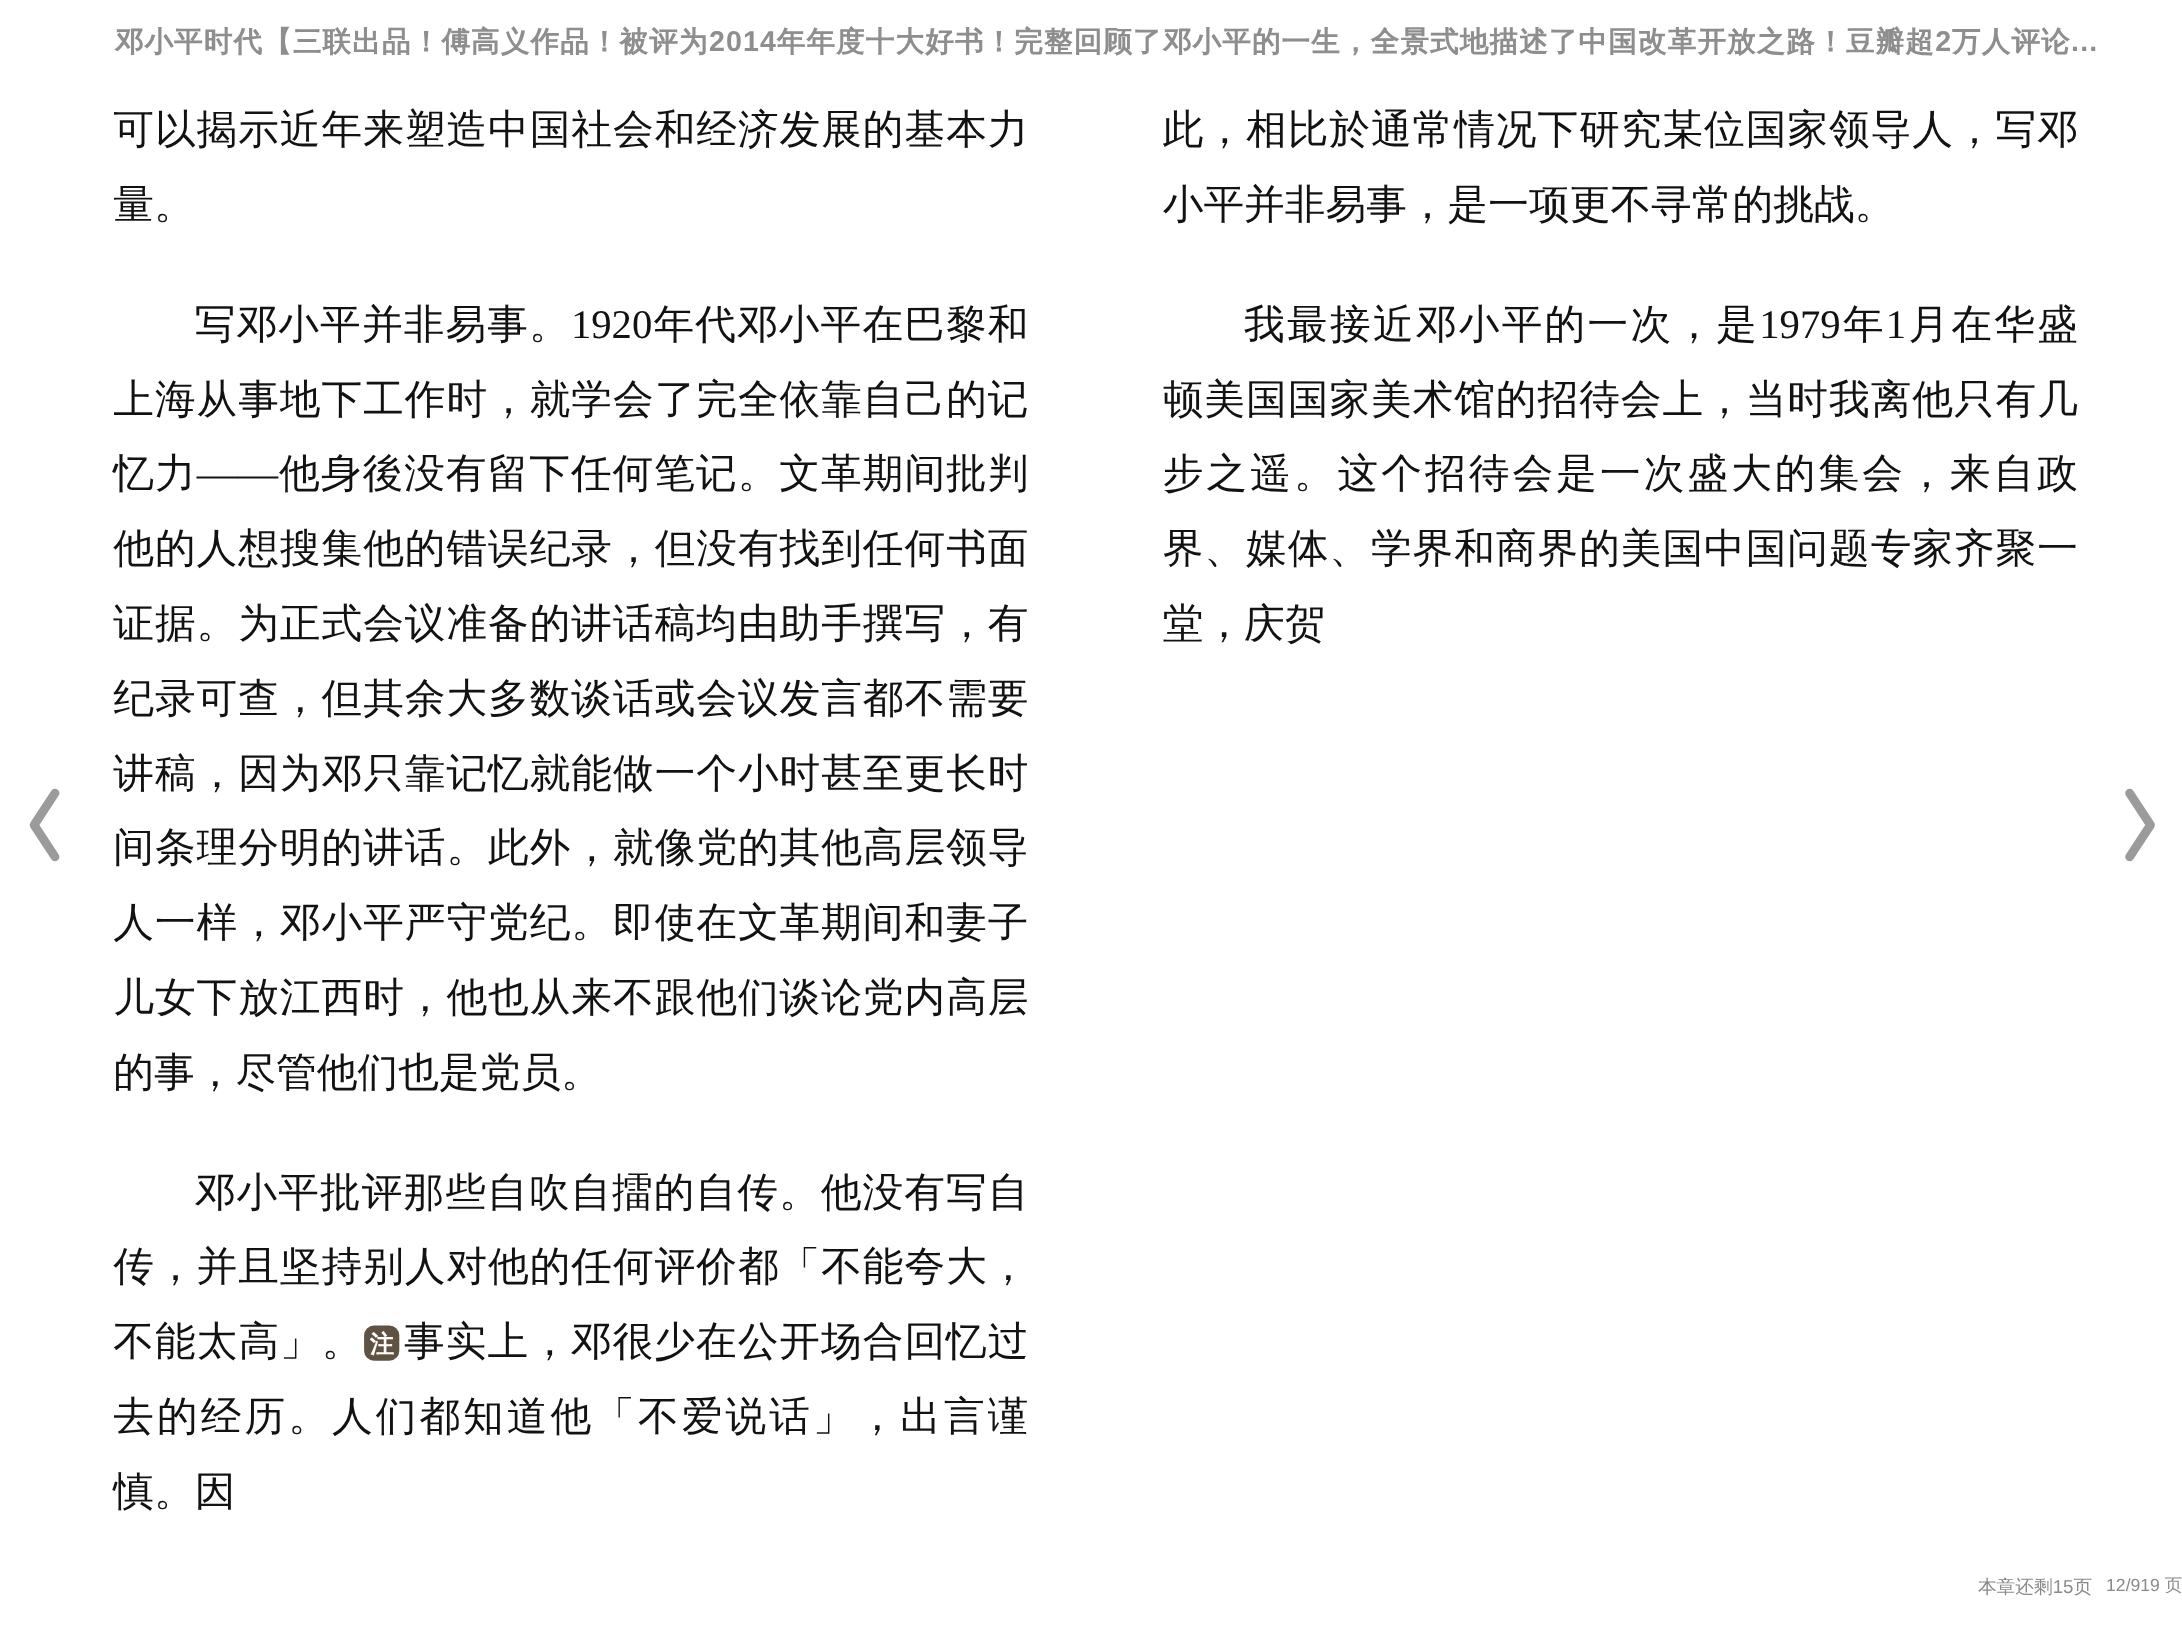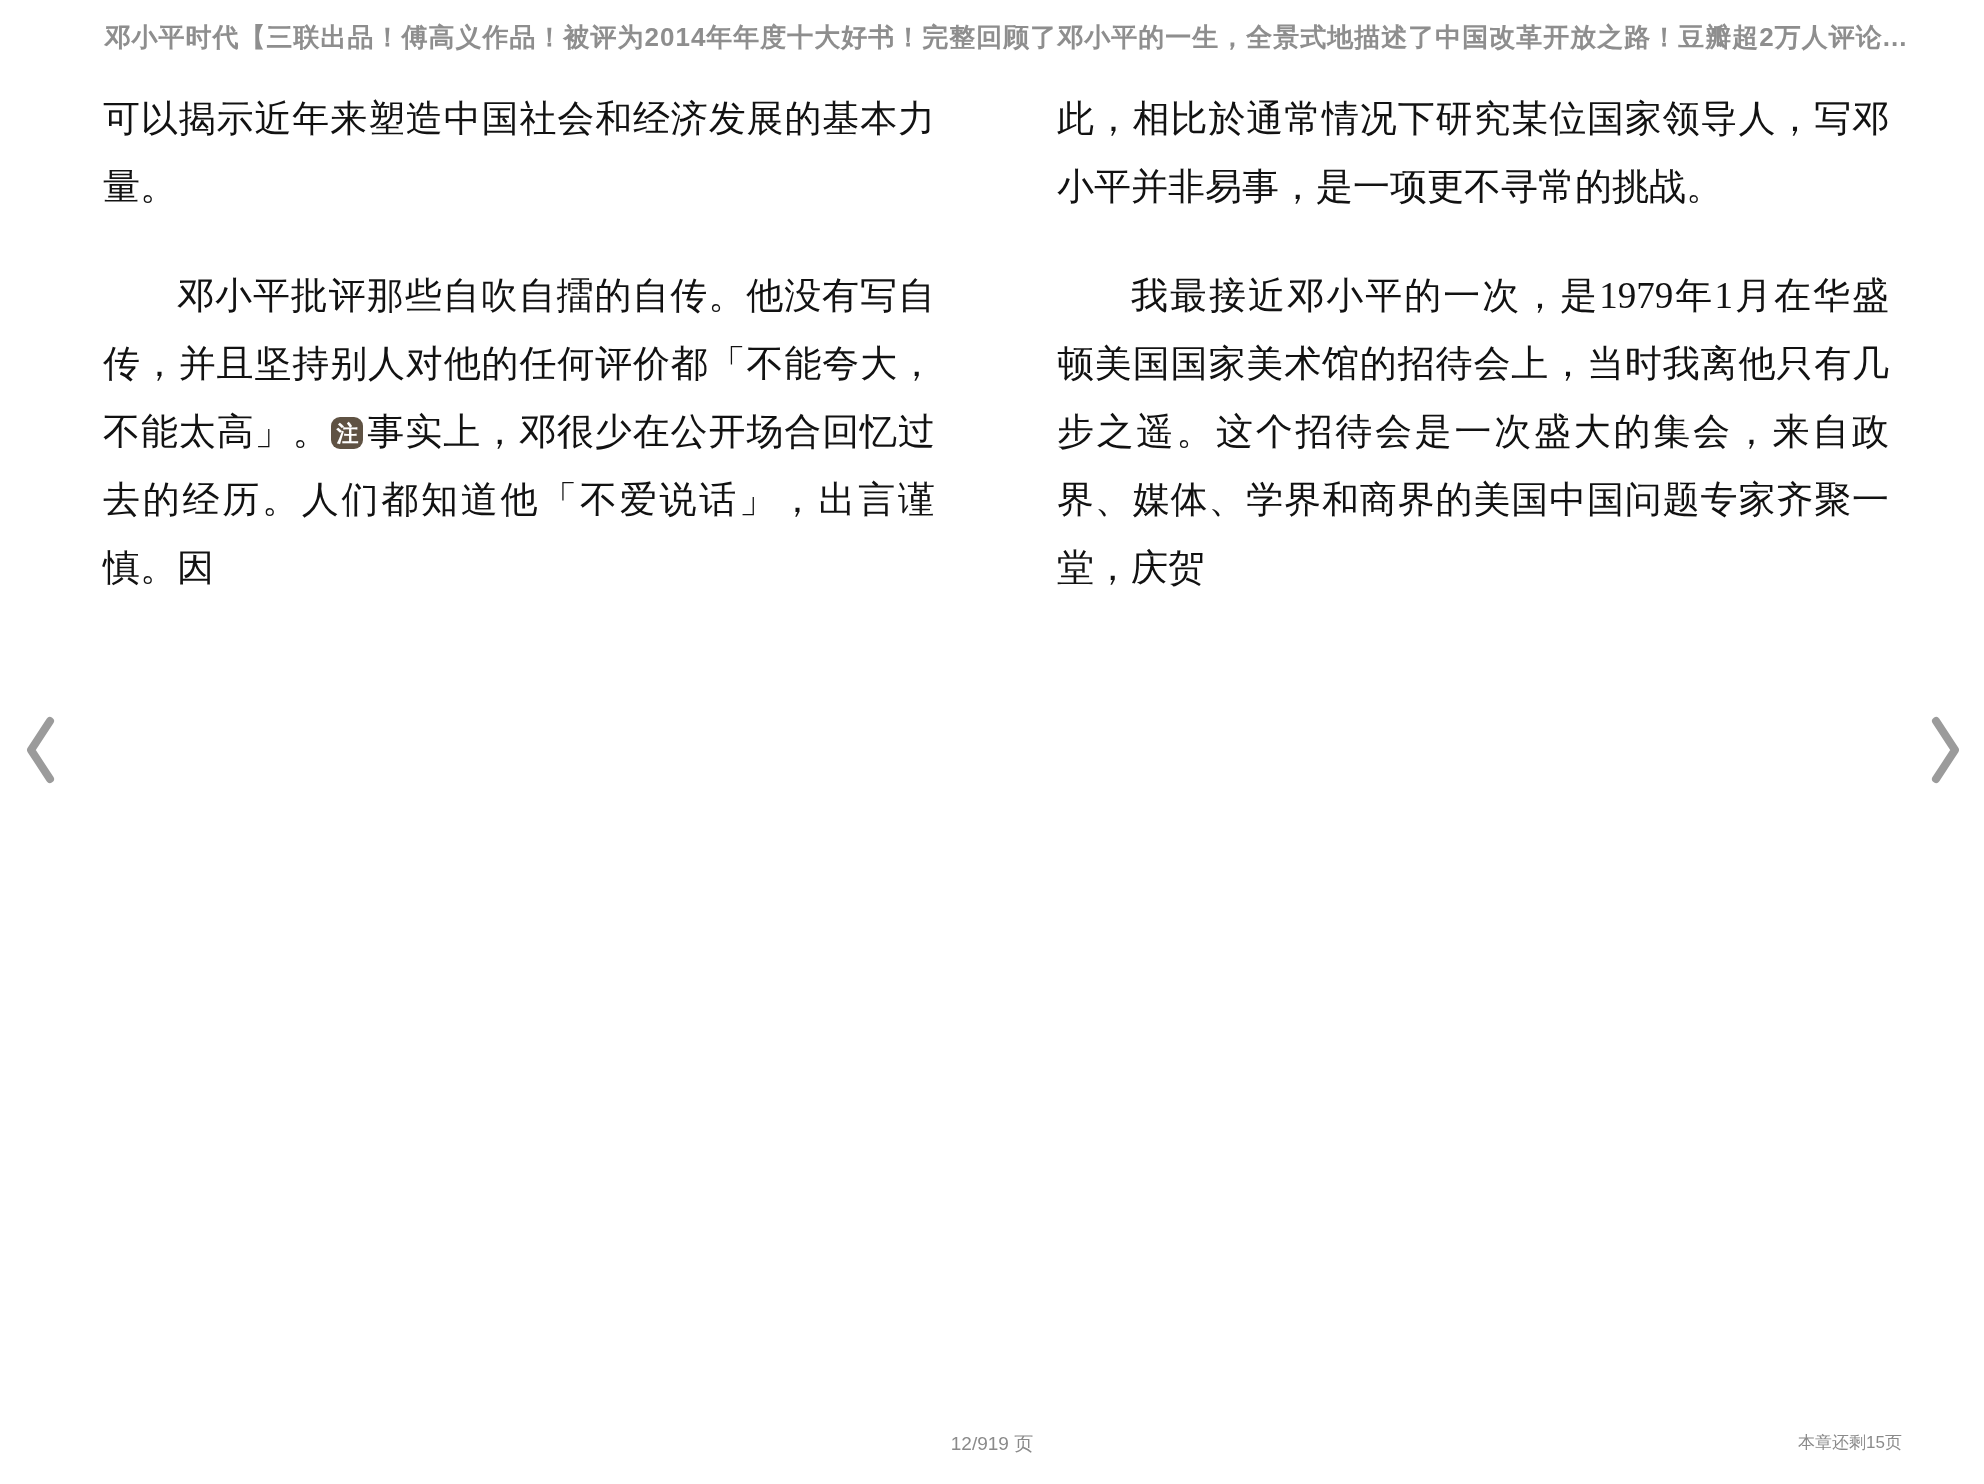--- a/index.html
+++ b/index.html
@@ -67,22 +67,22 @@
   }
   .nav-arrow.prev { left: 20px; }
   .nav-arrow.next { right: 18px; }
   .nav-arrow svg { display: block; }
 
   .footer-center {
     position: absolute;
     top: 1431px;
     left: 0;
     right: 0;
-    text-align: center;
-    font-size: 19px;
+    text-align: right;
+    font-size: 16px;
     color: #8a8a8a;
   }
   .footer-right {
     position: absolute;
     top: 1431px;
     right: 82px;
     font-size: 17px;
     color: #8a8a8a;
   }
 </style>
@@ -104,20 +104,21 @@
   <div class="nav-arrow next">
     <span>
       <svg width="40" height="76" viewBox="0 0 40 76">
         <polyline points="10,9 29,38 10,67" fill="none" stroke="#9b9b9b" stroke-width="8" stroke-linecap="round" stroke-linejoin="round"></polyline>
       </svg>
     </span>
   </div>
 
   <div class="text-col left" id="col-left">
       <p>可以揭示近年来塑造中国社会和经济发展的基本力量。</p>
+      <p class="indent">写邓小平并非易事。1920年代邓小平在巴黎和上海从事地下工作时，就学会了完全依靠自己的记忆力——他身後没有留下任何笔记。文革期间批判他的人想搜集他的错误纪录，但没有找到任何书面证据。为正式会议准备的讲话稿均由助手撰写，有纪录可查，但其余大多数谈话或会议发言都不需要讲稿，因为邓只靠记忆就能做一个小时甚至更长时间条理分明的讲话。此外，就像党的其他高层领导人一样，邓小平严守党纪。即使在文革期间和妻子儿女下放江西时，他也从来不跟他们谈论党内高层的事，尽管他们也是党员。</p>
       <p class="indent"><span>邓小平批评那些自吹自擂的自传。他没有写自传，并且坚持别人对他的任何评价都「不能夸大，不能太高」。</span><span class="note-badge">注</span><span>事实上，邓很少在公开场合回忆过去的经历。人们都知道他「不爱说话」，出言谨慎。因</span></p>
     </div>
 
   <div class="text-col right" id="col-right">
       <p>此，相比於通常情况下研究某位国家领导人，写邓小平并非易事，是一项更不寻常的挑战。</p>
       <p class="indent">我最接近邓小平的一次，是1979年1月在华盛顿美国国家美术馆的招待会上，当时我离他只有几步之遥。这个招待会是一次盛大的集会，来自政界、媒体、学界和商界的美国中国问题专家齐聚一堂，庆贺</p>
     </div>
 
   <div class="footer-center">12/919 页</div>
 

